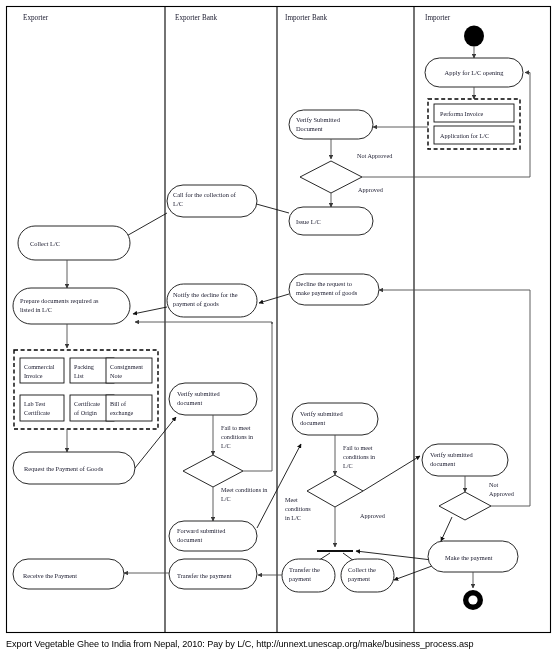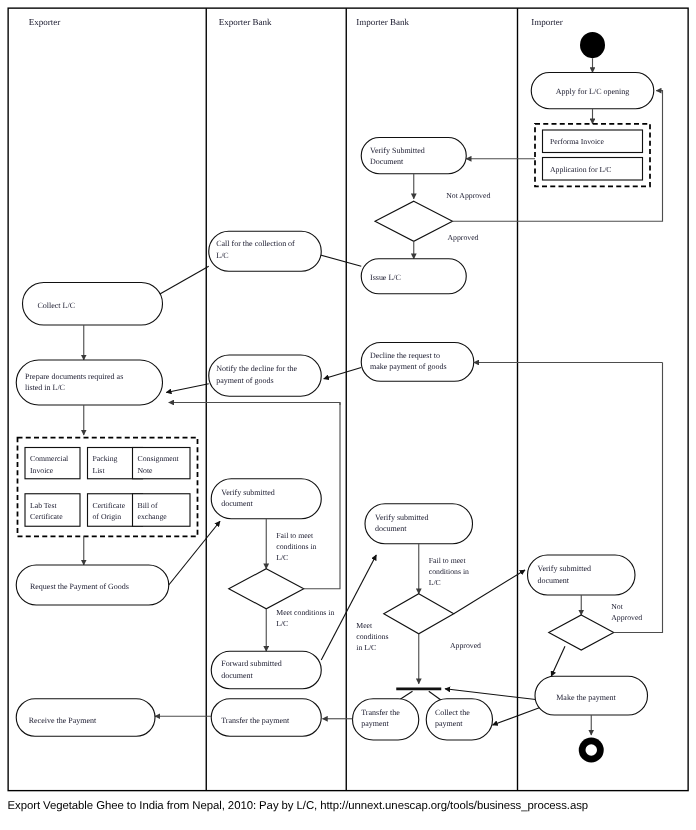--- a/index.html
+++ b/index.html
@@ -322,15 +322,15 @@
     <rect class="activity" x="169" y="559" width="88" height="30" rx="15" ry="15"></rect>
     <text class="node-text" x="177" y="578">Transfer the payment</text>
 
     <path class="flowline" d="M 169 573 L 124 573" marker-end="url(#arrow)"></path>
 
     <rect class="activity" x="13" y="559" width="111" height="30" rx="15" ry="15"></rect>
     <text class="node-text" x="23" y="578">Receive the Payment</text>
 
   </svg>
 
-  <div class="caption">Export Vegetable Ghee to India from Nepal, 2010: Pay by L/C, http://unnext.unescap.org/tools/business_process.asp</div>
+  <div class="caption">Export Vegetable Ghee to India from Nepal, 2010: Pay by L/C, http://unnext.unescap.org/make/business_process.asp</div>
 
 </div>
 
 </body></html>

